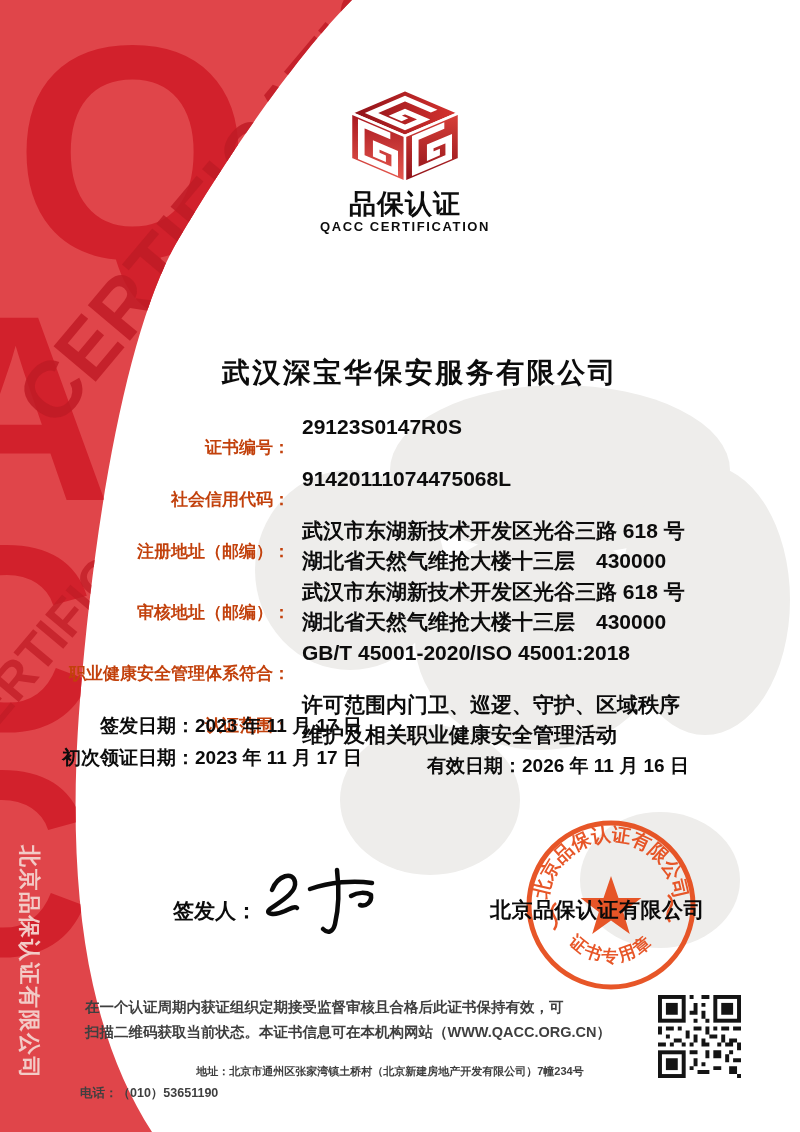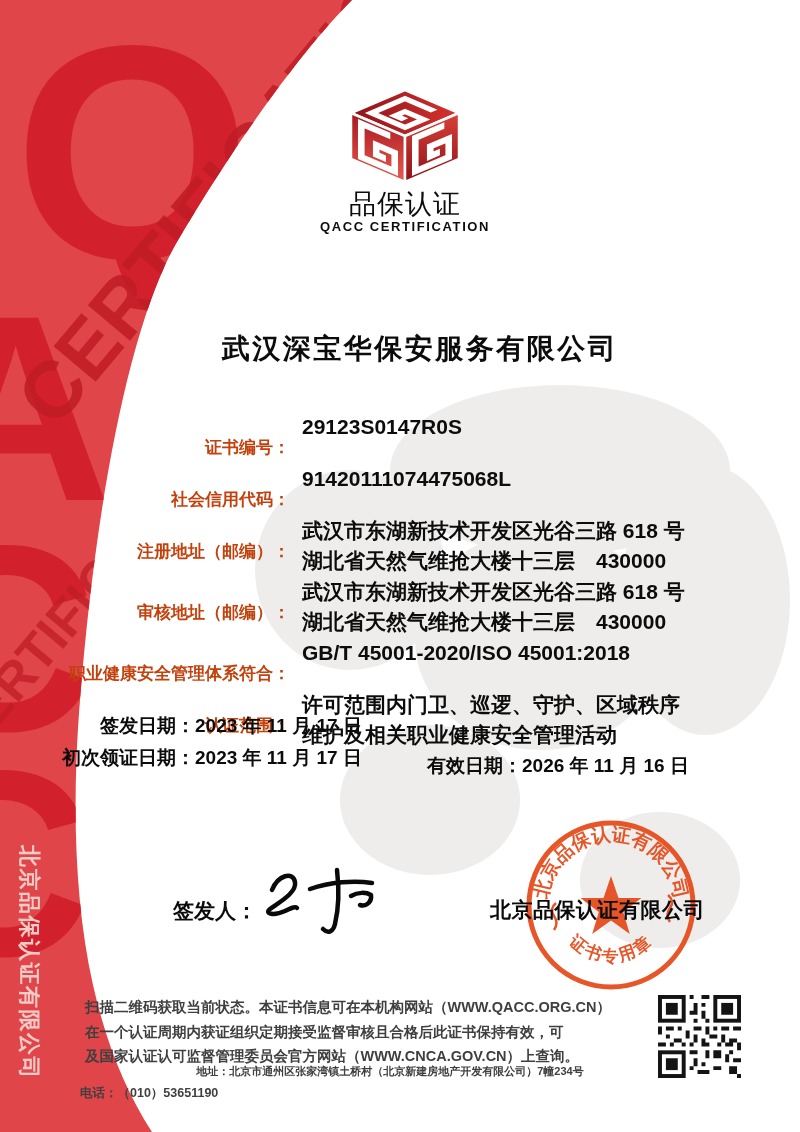--- a/index.html
+++ b/index.html
@@ -3,26 +3,26 @@
 <meta charset="utf-8">
 <style>
   html,body{margin:0;padding:0;background:#888;}
   .page{position:relative;width:800px;height:1132px;background:#fff;overflow:hidden;
         font-family:"Liberation Sans","DejaVu Sans",sans-serif;color:#111;margin:0 auto;}
   .abs{position:absolute;}
   .bg-svg{position:absolute;left:0;top:0;}
   .org-vertical{position:absolute;left:44px;top:845px;transform:rotate(90deg);transform-origin:0 0;
         font-size:22px;letter-spacing:1.5px;color:#f2cbc7;font-weight:600;white-space:nowrap;}
   .logo-cn{position:absolute;left:305px;top:186px;width:200px;text-align:center;
-        font-size:27px;font-weight:400;letter-spacing:1px;color:#0d0d0d;}
+        font-size:27px;font-weight:700;letter-spacing:1px;color:#0d0d0d;}
   .logo-en{position:absolute;left:290px;top:219px;width:230px;text-align:center;
         font-size:13px;font-weight:800;letter-spacing:1.6px;color:#0d0d0d;}
   .cert-title{position:absolute;left:30px;top:246px;width:670px;text-align:center;
         font-size:36px;font-weight:900;letter-spacing:1px;color:#070707;}
-  .company{position:absolute;left:120px;top:330px;width:600px;text-align:center;
+  .company{position:absolute;left:120px;top:354px;width:600px;text-align:center;
         font-size:28px;font-weight:700;letter-spacing:2.5px;color:#0c0c0c;}
   .fields{position:absolute;left:55px;top:412px;width:690px;}
   .frow{display:flex;margin-bottom:1px;}
   .flabel{width:235px;text-align:right;font-size:17px;font-weight:800;line-height:30px;
         flex:0 0 235px;color:#c2410c;margin-top:21px;}
   .fvalue{margin-left:12px;width:384px;font-size:21px;font-weight:800;line-height:30px;color:#0c0c0c;}
   .dates{position:absolute;left:55px;top:710px;font-size:19px;font-weight:800;
         line-height:32px;color:#0c0c0c;width:700px;}
   .dline{position:relative;white-space:nowrap;}
   .dlabel{display:inline-block;width:140px;text-align:right;}
@@ -167,23 +167,22 @@
     </text>
     <g fill="none" stroke="#e64d1d" stroke-width="2.5">
       <path d="M30,112 q5,-7 0,-14 q-5,-7 2,-13"></path>
       <path d="M146,104 q-5,-7 0,-14 q5,-7 -2,-13"></path>
     </g>
   </svg>
 
   <div class="issuer-name">北京品保认证有限公司</div>
 
   <div class="notice">
+    <div>在一个认证周期内获证组织定期接受监督审核且合格后此证书保持有效，可</div>
     <div>扫描二维码获取当前状态。本证书信息可在本机构网站（WWW.QACC.ORG.CN）</div>
-    <div>在一个认证周期内获证组织定期接受监督审核且合格后此证书保持有效，可</div>
-    <div>及国家认证认可监督管理委员会官方网站（WWW.CNCA.GOV.CN）上查询。</div>
   </div>
   <div class="addr">地址：北京市通州区张家湾镇土桥村（北京新建房地产开发有限公司）7幢234号</div>
   <div class="phone">电话：（010）53651190</div>
 
   <svg class="abs" style="left:658px;top:995px;" width="83" height="83" viewBox="0 0 84 84">
     <rect x="0" y="0" width="84" height="84" fill="#fff"></rect>
     <g fill="#141414">
       <path d="M0,0h28v28h-28z" fill="#141414"></path>
         <path d="M4,4h20v20h-20z" fill="#fff"></path>
         <path d="M8,8h12v12h-12z"></path>

